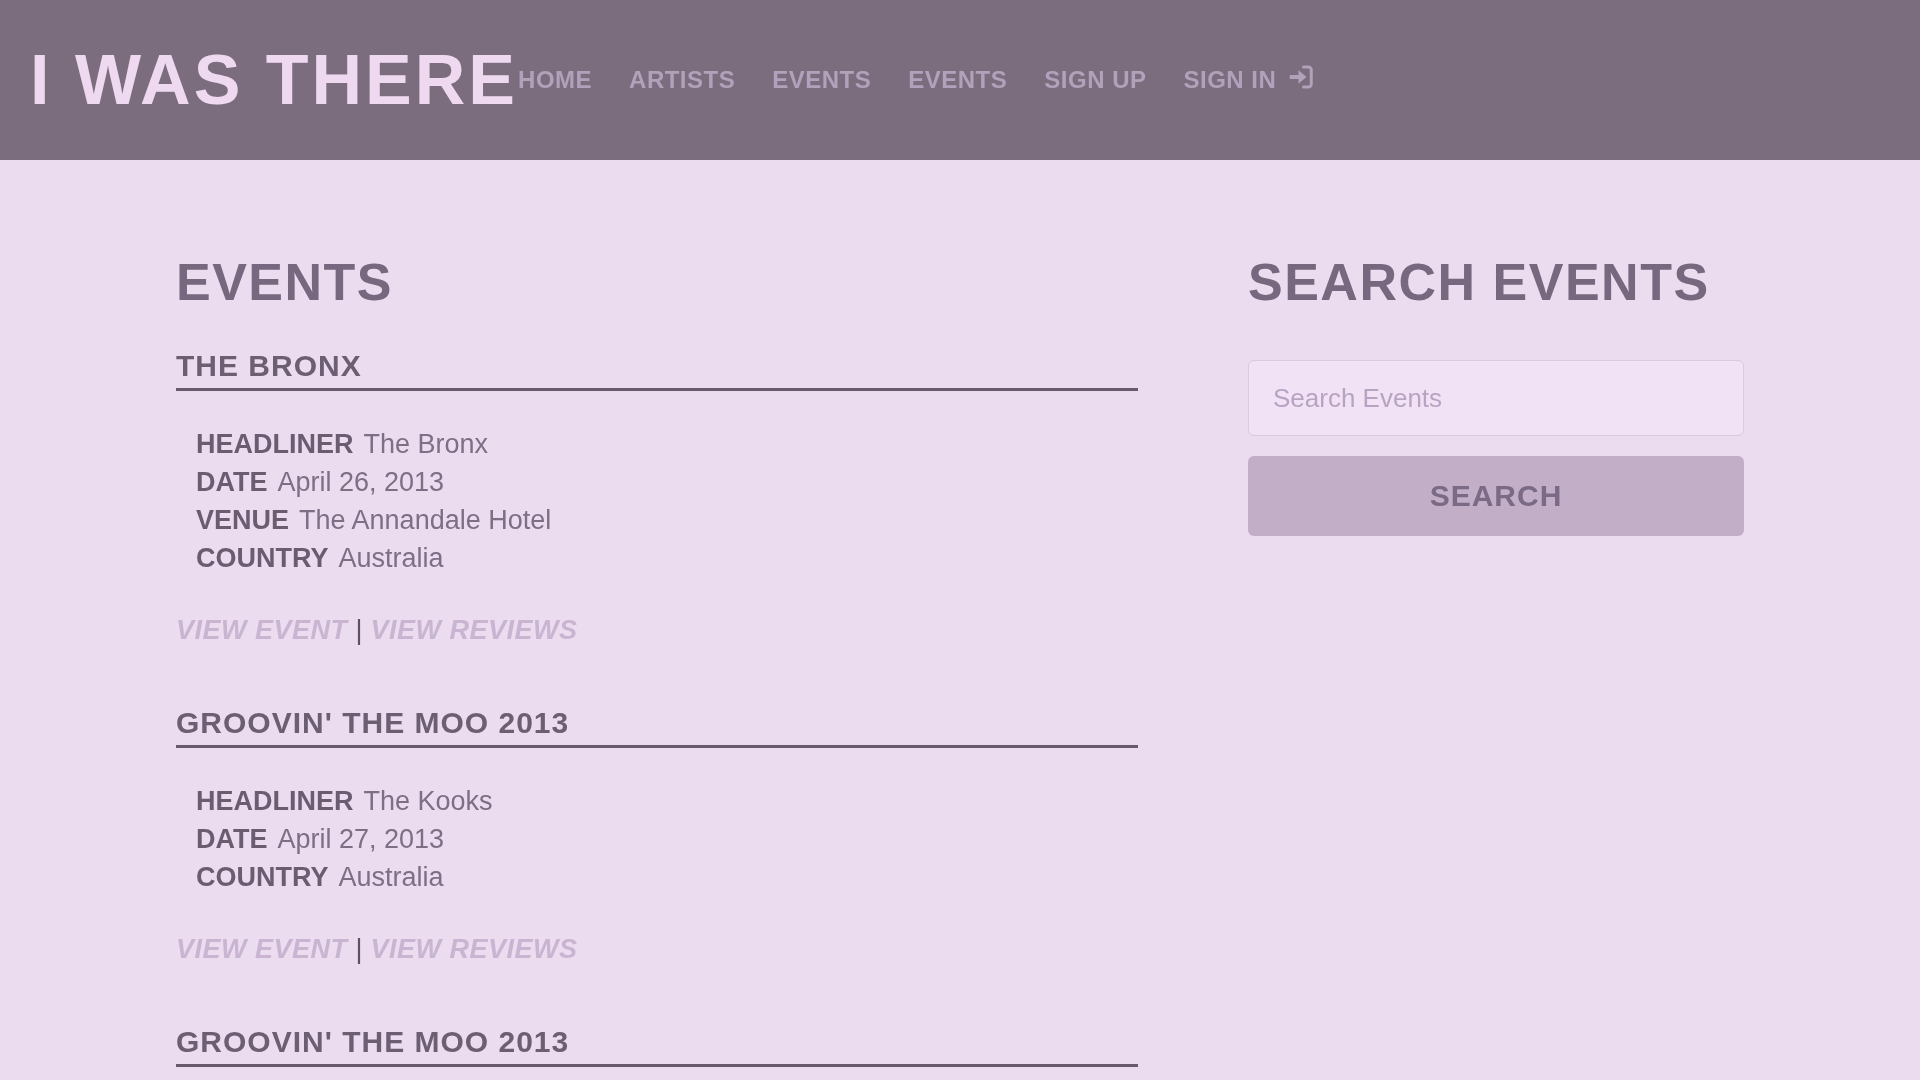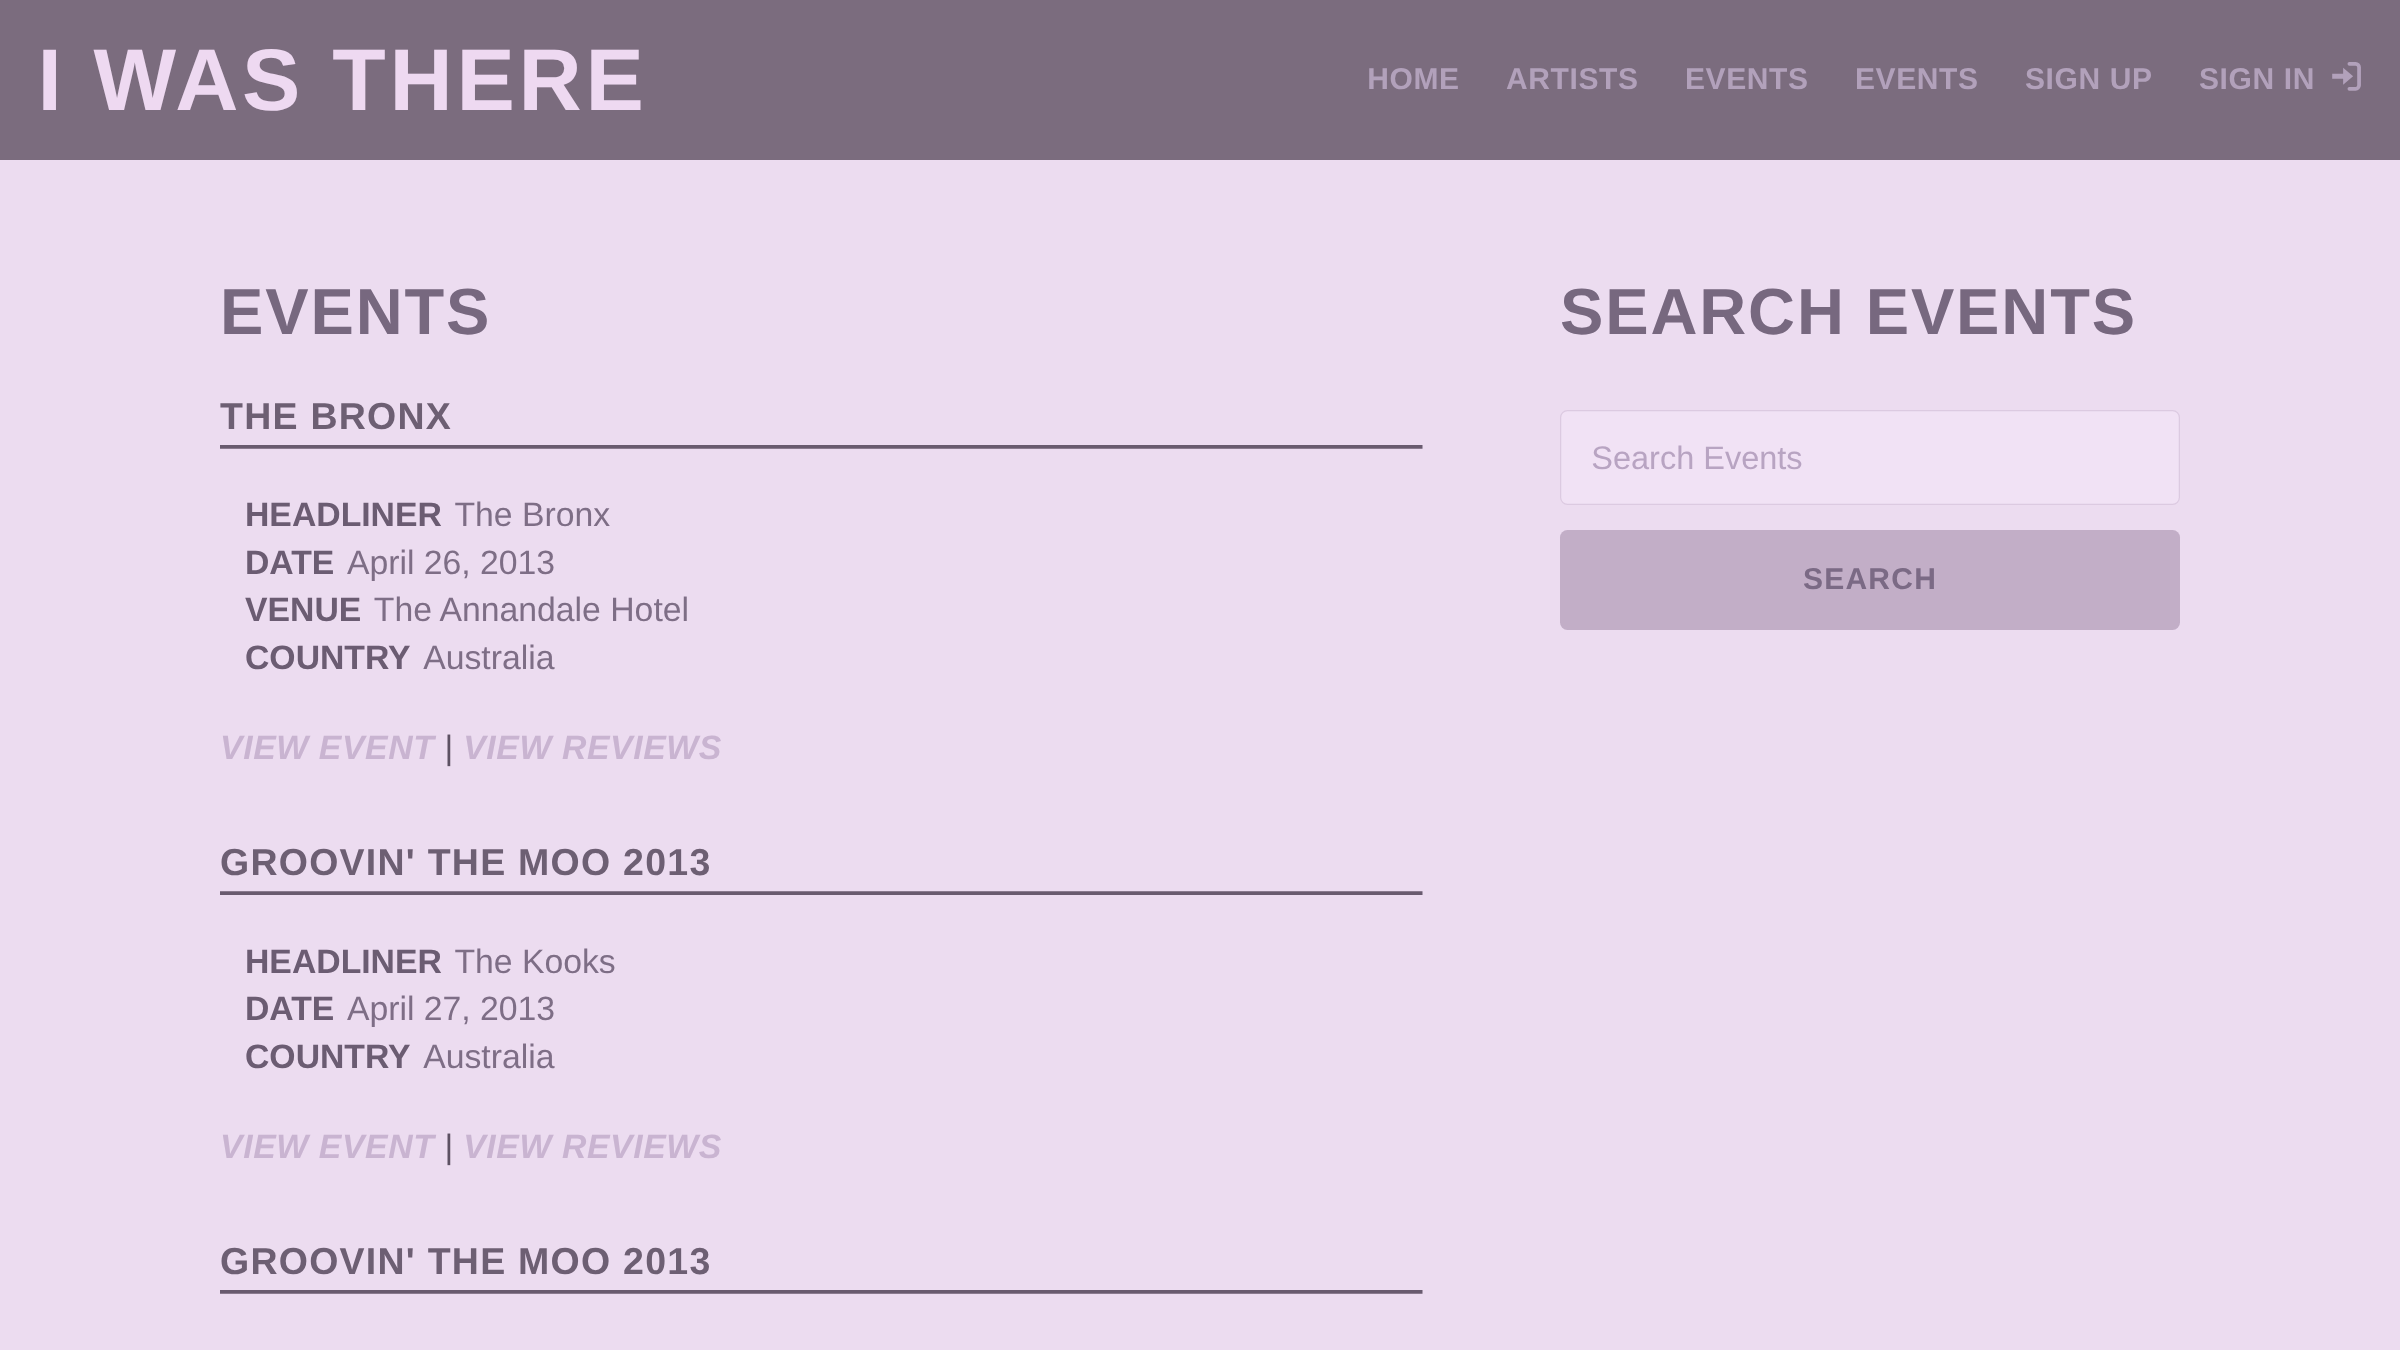--- a/index.html
+++ b/index.html
@@ -4,25 +4,24 @@
 <style>
   * { margin: 0; padding: 0; box-sizing: border-box; }
   html, body {
     width: 1920px; height: 1080px; overflow: hidden;
     font-family: "Liberation Sans", sans-serif;
     background: #ecdcf0;
   }
 
   
   .header {
-    height: 128px;
+    height: 160px;
     background: #7b6c7e;
     display: flex;
     align-items: center;
-    justify-content: space-between;
     padding: 0 28px 0 30px;
   }
   .logo {
     font-size: 70px;
     font-weight: bold;
     letter-spacing: 3px;
     color: #eed9f1;
     text-decoration: none;
     line-height: 1;
   }
@@ -126,21 +125,21 @@
   .search-input::placeholder { color: #b8a4c2; opacity: 1; }
   .search-button {
     display: block;
     width: 100%;
     height: 80px;
     margin-top: 20px;
     background: #c2aec7;
     border: none;
     border-radius: 6px;
     font-family: "Liberation Sans", sans-serif;
-    font-size: 24px;
+    font-size: 30px;
     font-weight: bold;
     letter-spacing: 1px;
     color: #7b6a85;
     cursor: pointer;
   }
 </style>
 </head>
 <body>
 
 <header class="header">

